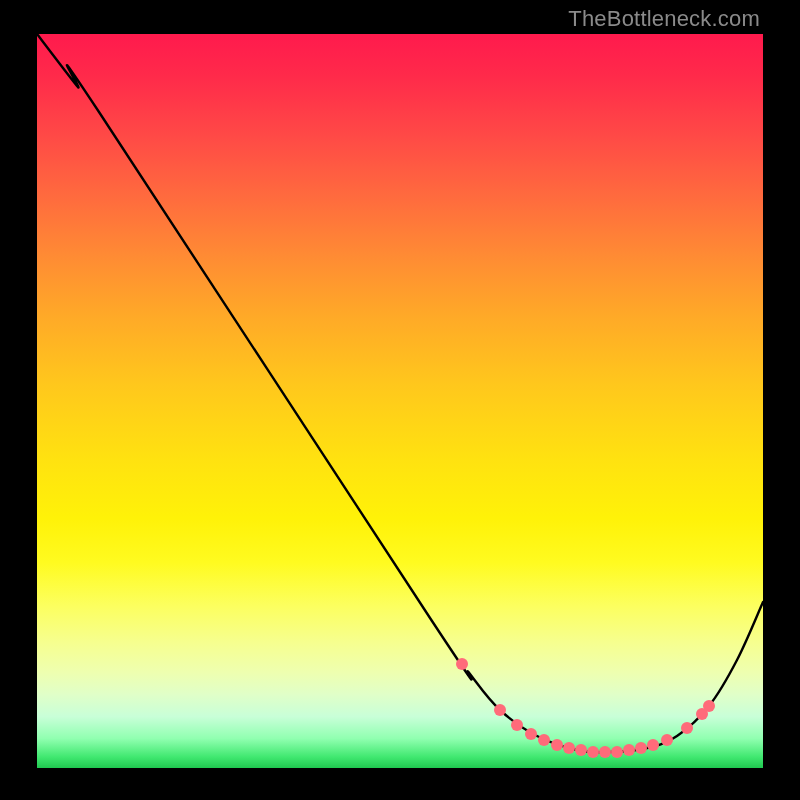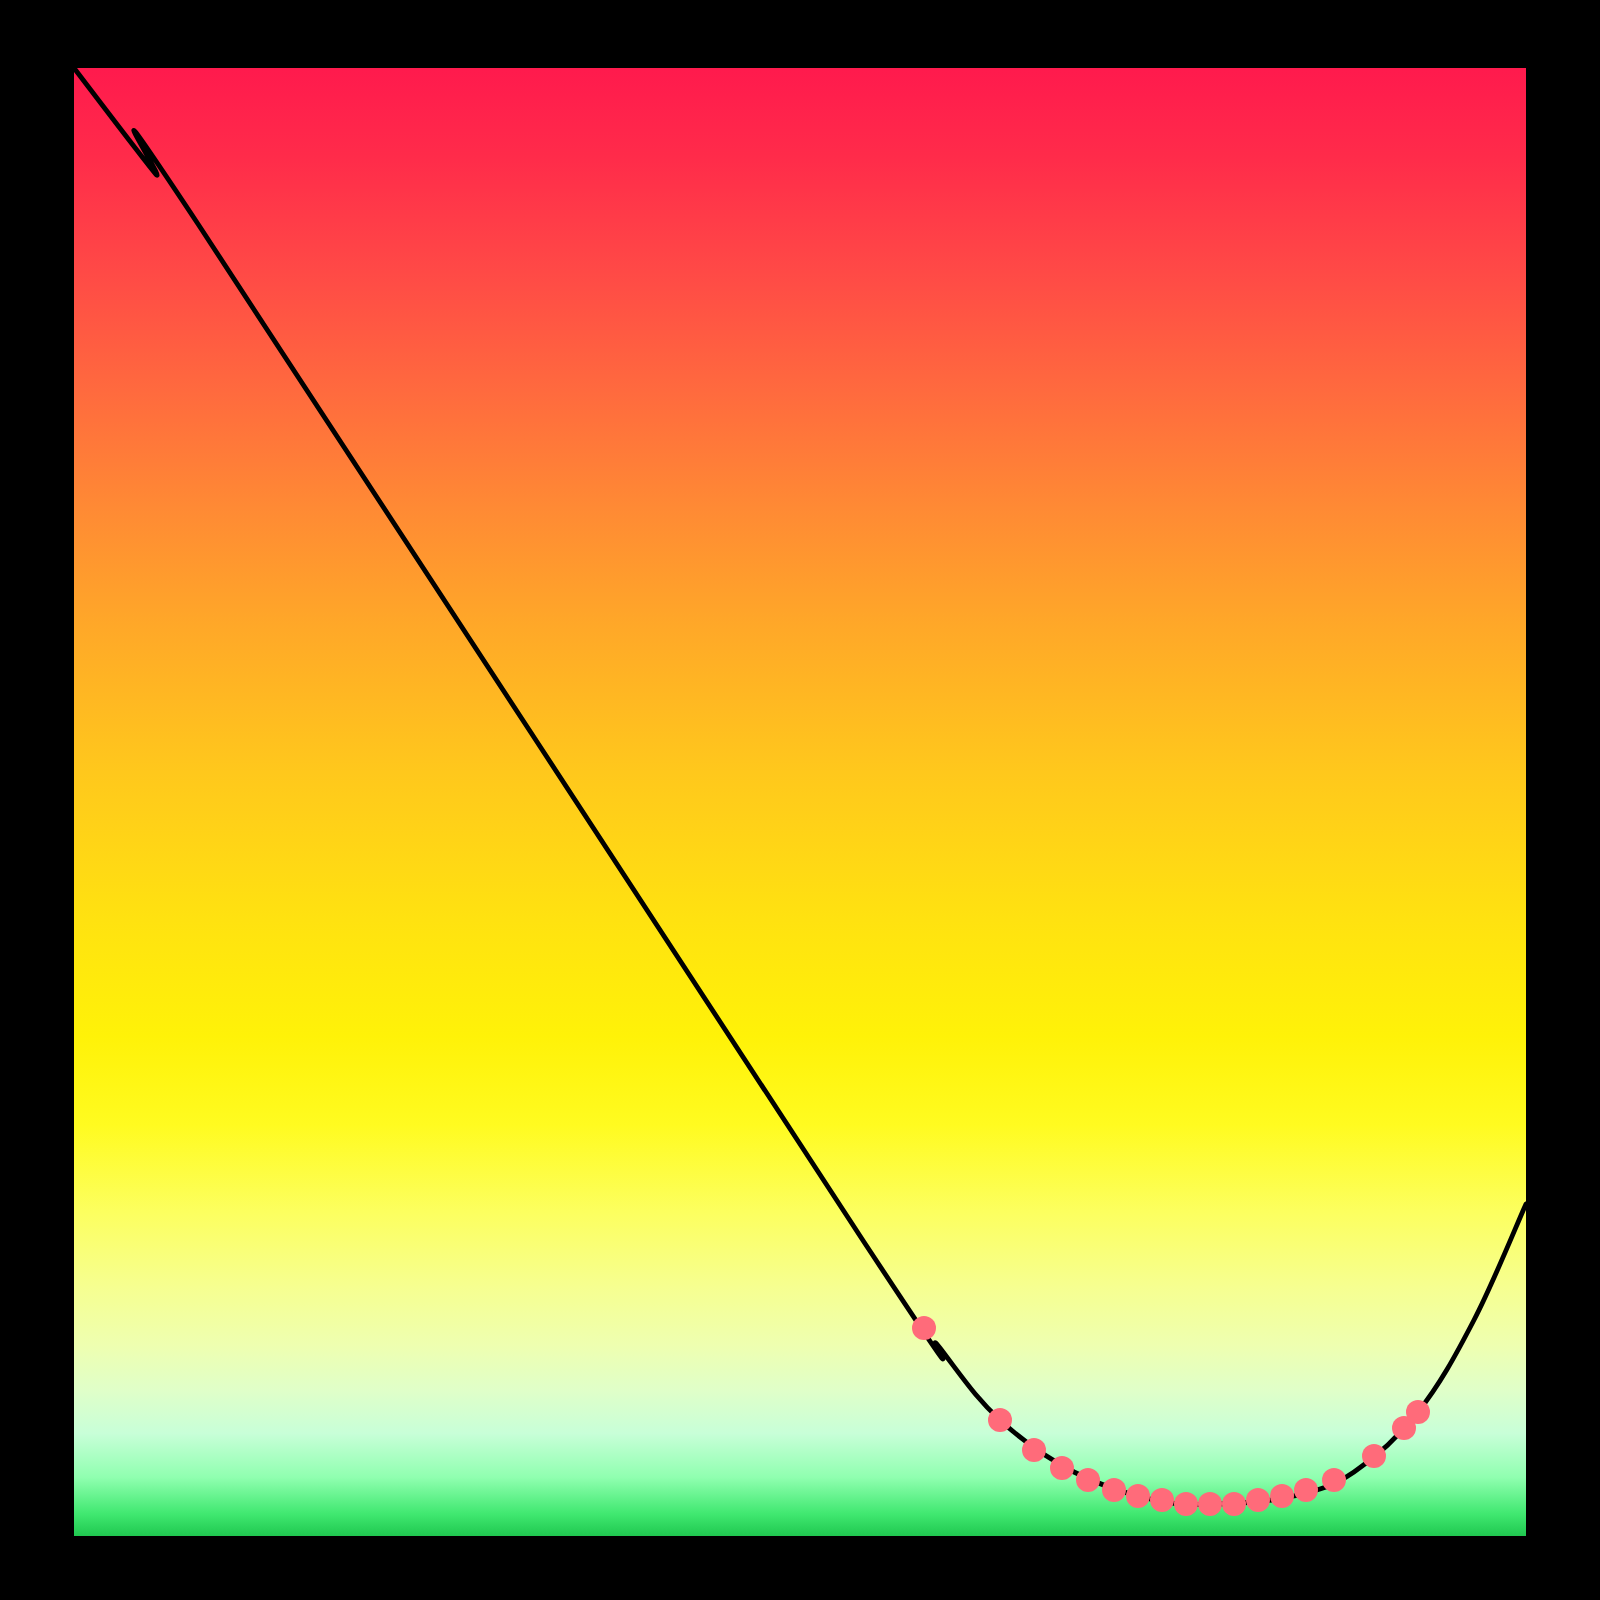--- a/index.html
+++ b/index.html
@@ -63,20 +63,21 @@
     width: 726px;
     height: 734px;
     overflow: visible;
   }
 </style>
 </head>
 <body>
 
 <div class="frame">
 
+  <div class="attrib">TheBottleneck.com</div>
 
   <div class="plot">
     <svg class="curve" viewBox="0 0 726 734" preserveAspectRatio="none">
       <path id="curve-path" fill="none" stroke="#000" stroke-width="2.4" stroke-linecap="round" stroke-linejoin="round" d="M 0 0 C 7.2 9.4 28.8 38.0 40 52 C 51.2 66.0 -1.9 -18.3 62 78 C 125.9 174.3 328.2 485.8 395 587 C 461.8 688.2 420.8 624.0 433 640 C 445.2 656.0 450.9 664.8 463 676 C 475.1 687.2 486.1 694.8 500 702 C 513.9 709.2 526.9 713.1 540 716 C 553.1 718.9 560.4 718.4 573 718 C 585.6 717.6 597.9 716.9 610 714 C 622.1 711.1 628.8 709.6 640 702 C 651.2 694.4 661.2 685.7 672 672 C 682.8 658.3 690.3 644.7 700 626 C 709.7 607.3 721.3 578.4 726 568"></path>
       <g id="dots">
           <circle cx="425" cy="630" r="6" fill="#ff6b7a"></circle>
           <circle cx="463" cy="676" r="6" fill="#ff6b7a"></circle>
           <circle cx="480" cy="691" r="6" fill="#ff6b7a"></circle>
           <circle cx="494" cy="700" r="6" fill="#ff6b7a"></circle>
           <circle cx="507" cy="706" r="6" fill="#ff6b7a"></circle>

